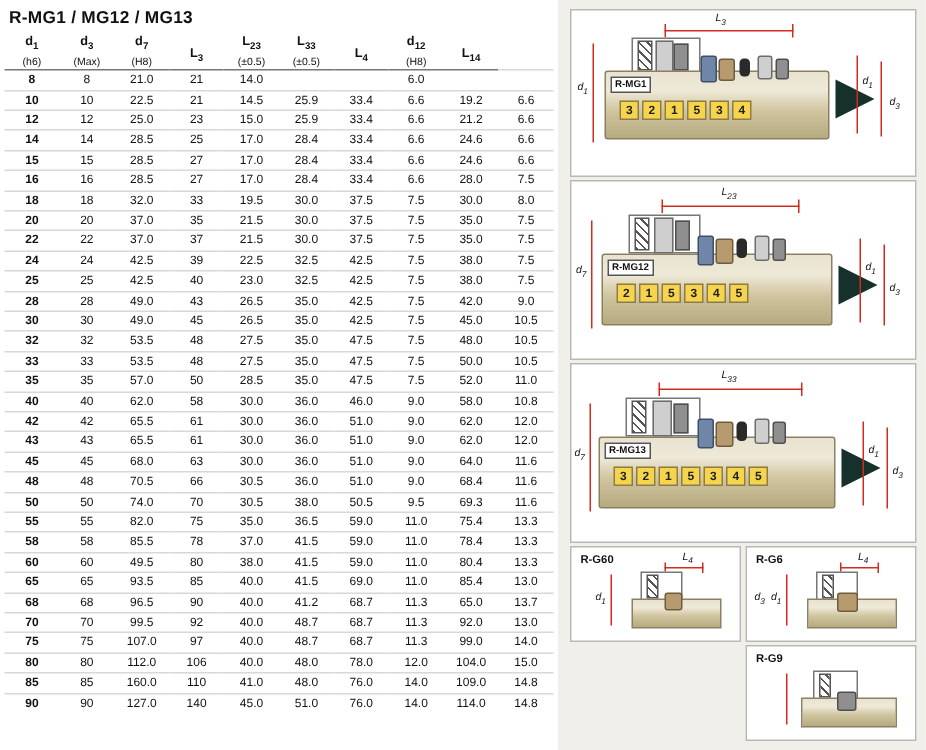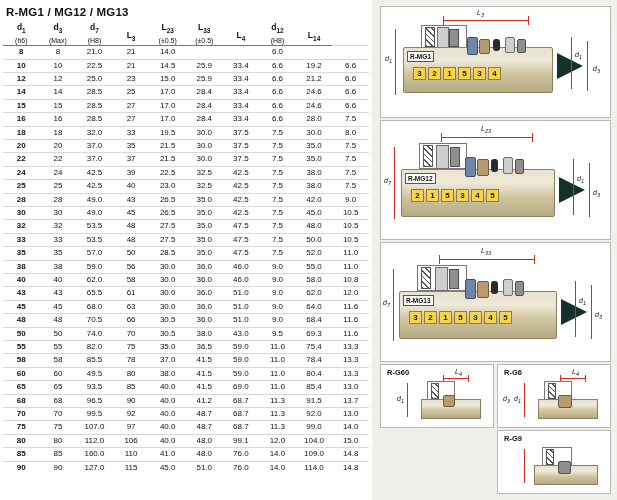--- a/index.html
+++ b/index.html
@@ -331,44 +331,44 @@
             <td>57.0</td>
             <td>50</td>
             <td>28.5</td>
             <td>35.0</td>
             <td>47.5</td>
             <td>7.5</td>
             <td>52.0</td>
             <td>11.0</td>
           </tr>
           <tr>
-            <td>38</td>
-            <td>38</td>
-            <td>59.0</td>
-            <td>56</td>
-            <td>30.0</td>
-            <td>36.0</td>
-            <td>46.0</td>
-            <td>9.0</td>
-            <td>55.0</td>
-            <td>11.0</td>
-          </tr>
-          <tr>
             <td>40</td>
             <td>40</td>
             <td>62.0</td>
             <td>58</td>
             <td>30.0</td>
             <td>36.0</td>
             <td>46.0</td>
             <td>9.0</td>
             <td>58.0</td>
             <td>10.8</td>
           </tr>
           <tr>
+            <td>42</td>
+            <td>42</td>
+            <td>65.5</td>
+            <td>61</td>
+            <td>30.0</td>
+            <td>36.0</td>
+            <td>51.0</td>
+            <td>9.0</td>
+            <td>62.0</td>
+            <td>12.0</td>
+          </tr>
+          <tr>
             <td>43</td>
             <td>43</td>
             <td>65.5</td>
             <td>61</td>
             <td>30.0</td>
             <td>36.0</td>
             <td>51.0</td>
             <td>9.0</td>
             <td>62.0</td>
             <td>12.0</td>
@@ -397,21 +397,21 @@
             <td>68.4</td>
             <td>11.6</td>
           </tr>
           <tr>
             <td>50</td>
             <td>50</td>
             <td>74.0</td>
             <td>70</td>
             <td>30.5</td>
             <td>38.0</td>
-            <td>43.0</td>
+            <td>50.5</td>
             <td>9.5</td>
             <td>69.3</td>
             <td>11.6</td>
           </tr>
           <tr>
             <td>55</td>
             <td>55</td>
             <td>82.0</td>
             <td>75</td>
             <td>35.0</td>
@@ -459,21 +459,21 @@
           </tr>
           <tr>
             <td>68</td>
             <td>68</td>
             <td>96.5</td>
             <td>90</td>
             <td>40.0</td>
             <td>41.2</td>
             <td>68.7</td>
             <td>11.3</td>
-            <td>91.5</td>
+            <td>65.0</td>
             <td>13.7</td>
           </tr>
           <tr>
             <td>70</td>
             <td>70</td>
             <td>99.5</td>
             <td>92</td>
             <td>40.0</td>
             <td>48.7</td>
             <td>68.7</td>
@@ -493,42 +493,42 @@
             <td>99.0</td>
             <td>14.0</td>
           </tr>
           <tr>
             <td>80</td>
             <td>80</td>
             <td>112.0</td>
             <td>106</td>
             <td>40.0</td>
             <td>48.0</td>
-            <td>99.1</td>
+            <td>78.0</td>
             <td>12.0</td>
             <td>104.0</td>
             <td>15.0</td>
           </tr>
           <tr>
             <td>85</td>
             <td>85</td>
             <td>160.0</td>
             <td>110</td>
             <td>41.0</td>
             <td>48.0</td>
             <td>76.0</td>
             <td>14.0</td>
             <td>109.0</td>
             <td>14.8</td>
           </tr>
           <tr>
             <td>90</td>
             <td>90</td>
             <td>127.0</td>
-            <td>115</td>
+            <td>140</td>
             <td>45.0</td>
             <td>51.0</td>
             <td>76.0</td>
             <td>14.0</td>
             <td>114.0</td>
             <td>14.8</td>
           </tr>
         </tbody>
     </table>
   </div>

